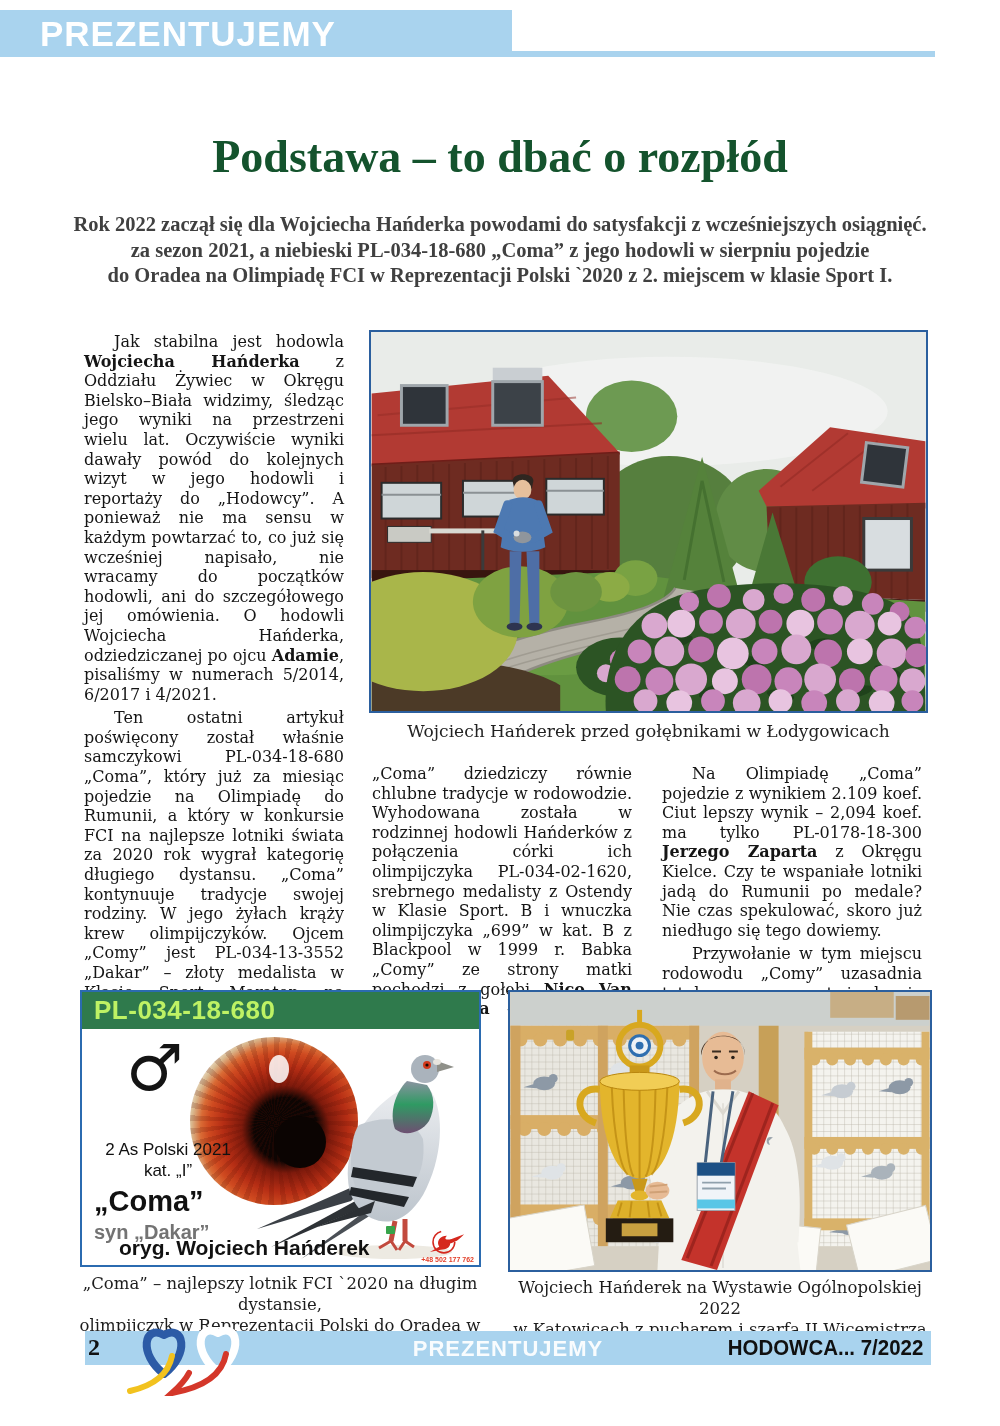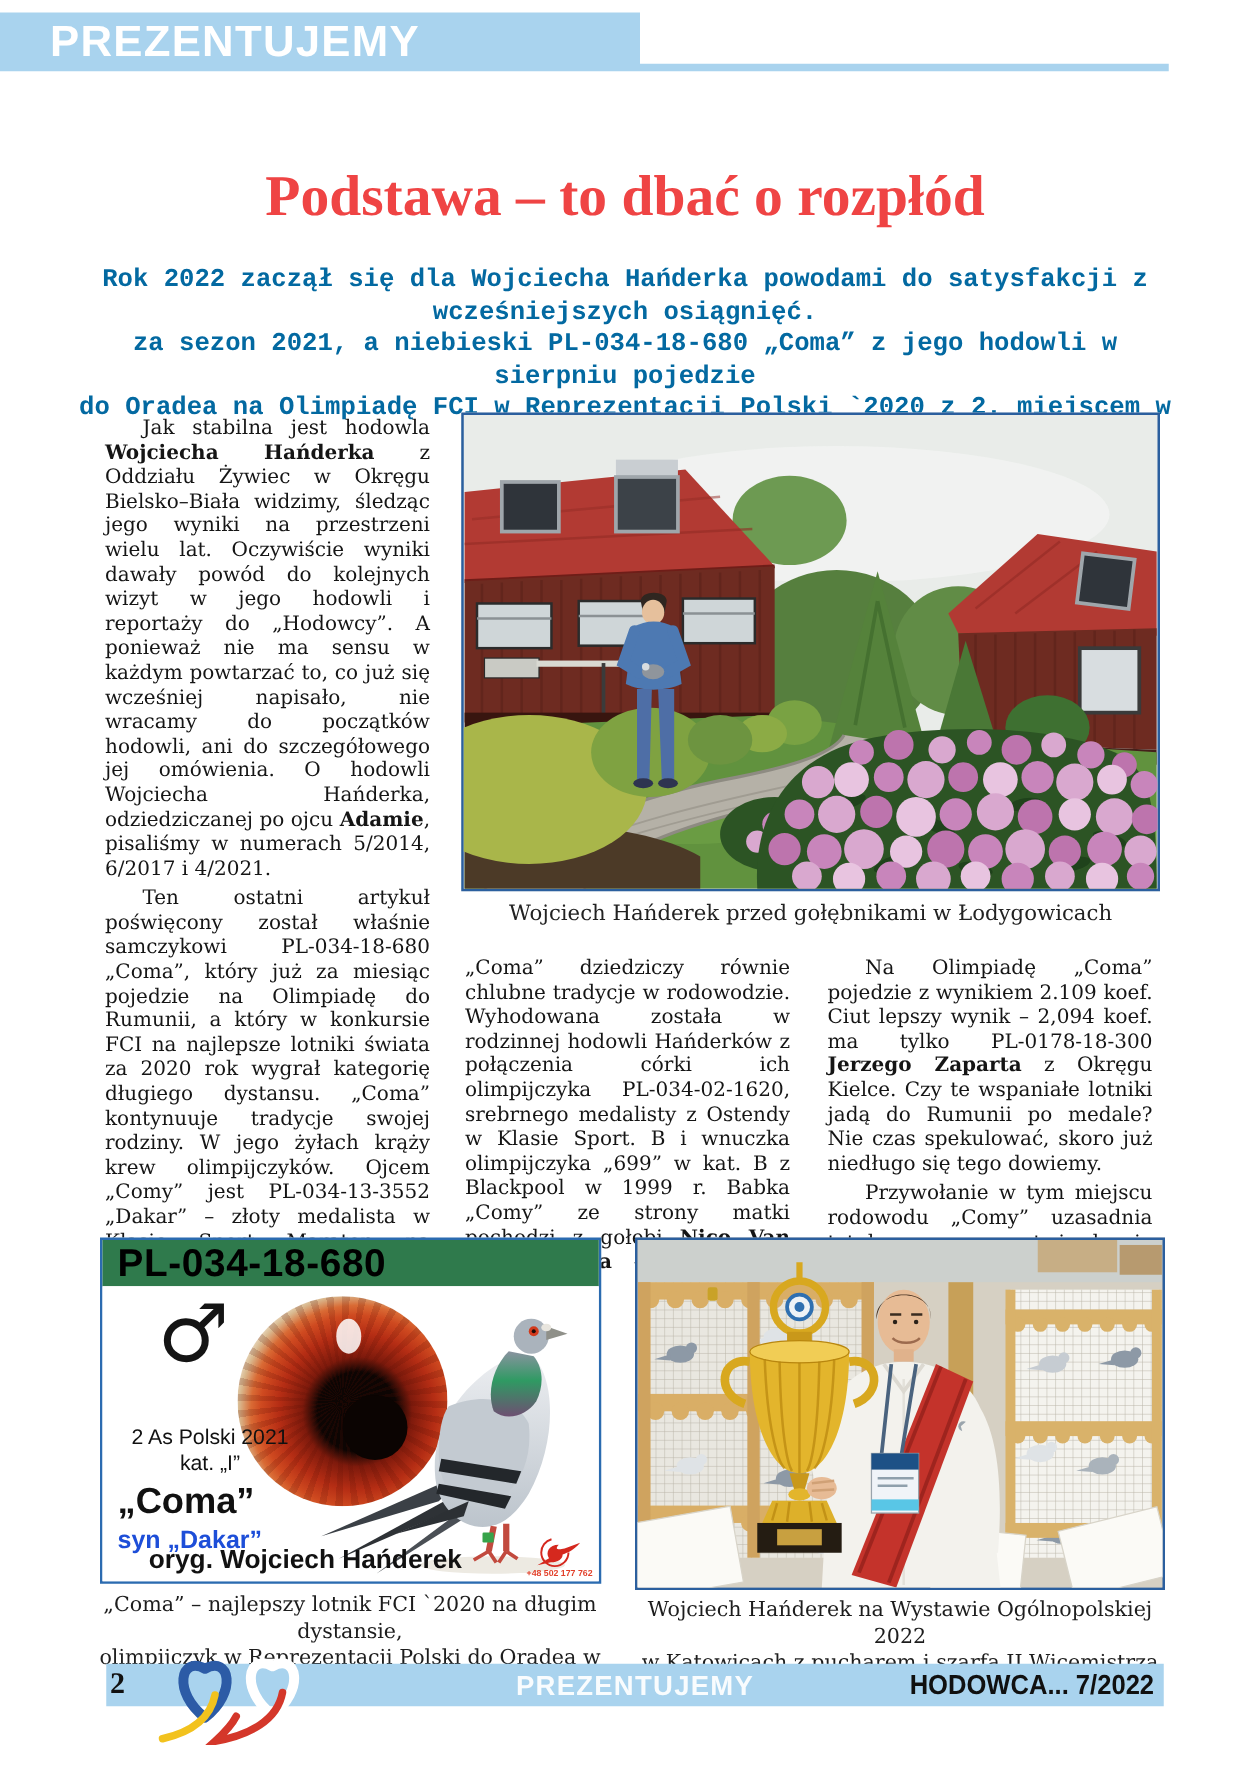--- a/index.html
+++ b/index.html
@@ -7,54 +7,54 @@
   body { width:1000px; height:1426px; position:relative; font-family:"DejaVu Serif",serif; color:#151515; }
   .page { position:absolute; inset:0; width:1000px; height:1426px; background:#fff; overflow:hidden; }
 
   
   .header-band { position:absolute; left:0; top:10px; width:512px; height:47px; background:#a9d3ee; display:flex; align-items:center; padding-left:40px; }
   .header-band .lbl { font-family:"Liberation Sans",sans-serif; font-weight:bold; font-size:35px; letter-spacing:1px; color:#fff; }
   .header-line { position:absolute; left:512px; top:51px; width:423px; height:6px; background:#a9d3ee; }
   .author { position:absolute; left:80px; top:80px; font-size:21px; color:#1b1b1b; }
 
   
-  .title { position:absolute; left:0; top:130px; width:1000px; text-align:center; font-family:"Liberation Serif",serif; font-weight:bold; font-size:46px; color:#ef4444; }
-  .lead { position:absolute; left:60px; top:212px; width:880px; text-align:center; font-family:Liberation Mono, monospace; font-weight:bold; font-size:20.5px; line-height:25.5px; color:#0369a1; }
+  .title { position:absolute; left:0; top:130px; width:1000px; text-align:center; font-family:"Liberation Serif",serif; font-weight:bold; font-size:46px; color:#14532d; }
+  .lead { position:absolute; left:60px; top:212px; width:880px; text-align:center; font-family:Liberation Serif, serif; font-weight:bold; font-size:20.5px; line-height:25.5px; color:#404040; }
   .lead span { display:block; }
 
   
   .col { position:absolute; width:268px; font-size:16px; line-height:19.6px; text-align:justify; hyphens:auto; }
   .col p { margin:4px; }
   .col p.ind { text-indent:30px; }
   .col1 { left:80px; top:328px; }
   .col2 { left:368px; top:760px; }
   .col3 { left:658px; top:760px; }
   .b { font-weight:bold; }
 
   
   .main-photo { position:absolute; left:369px; top:330px; width:559px; height:383px; border:2px solid #2b5f9e; background:#e9ece9; }
   .main-photo svg { display:block; width:100%; height:100%; }
   .main-caption { position:absolute; left:369px; top:721px; width:559px; text-align:center; font-size:17px; color:#222; }
 
   
   .card { position:absolute; left:80px; top:990px; width:401px; height:277px; border:2px solid #2b6bb0; background:#fff; }
-  .card-header { height:37px; background:#2f7a4c; color:#000000; font-family:"Liberation Sans",sans-serif; font-weight:bold; font-size:31px; line-height:37px; padding-left:12px; letter-spacing:.5px; }
+  .card-header { height:37px; background:#2f7a4c; color:#bef264; font-family:"Liberation Sans",sans-serif; font-weight:bold; font-size:26px; line-height:37px; padding-left:12px; letter-spacing:.5px; }
   .card-body { position:relative; height:236px; background:#fff; overflow:hidden; }
   .male { position:absolute; left:44px; top:2px; font-family:"DejaVu Sans",sans-serif; font-weight:bold; font-size:64px; color:#141414; }
   .eye { position:absolute; left:108px; top:8px; width:168px; height:168px; border-radius:50%;
      background:
        repeating-conic-gradient(rgba(90,15,4,.18) 0 4deg, rgba(0,0,0,0) 4deg 9deg),
        radial-gradient(circle at 57% 55%, #0d0503 0%, #0d0503 24%, #7e1a0c 33%, #b52d14 47%, #cf4a20 58%, #d96b35 64%, #d9b98f 71%, #f0e9d8 77%, #e3d8bf 87%, #f7f3e7 95%); }
   .eye .pupil { position:absolute; left:50%; top:47%; width:52px; height:52px; border-radius:50%; background:#0b0402; }
   .eye .hi { position:absolute; left:47%; top:11%; width:20px; height:28px; border-radius:50%; background:rgba(255,255,255,.85); }
   .pigeon-svg { position:absolute; right:0; top:0; width:280px; height:236px; }
   .award { position:absolute; left:6px; top:110px; width:160px; text-align:center; font-family:"Liberation Sans",sans-serif; font-weight:normal; font-size:17px; line-height:21px; color:#111; }
   .award span { display:block; }
   .pname { position:absolute; left:12px; top:156px; font-family:"Liberation Sans",sans-serif; font-weight:bold; font-size:29px; color:#111; }
-  .plineage { position:absolute; left:12px; top:192px; font-family:"Liberation Sans",sans-serif; font-weight:bold; font-size:20px; color:#1d4ed8; }
+  .plineage { position:absolute; left:12px; top:192px; font-family:"Liberation Sans",sans-serif; font-weight:bold; font-size:20px; color:#737373; }
   .pbreeder { position:absolute; left:10px; bottom:5px; font-family:"Liberation Sans",sans-serif; font-weight:bold; font-size:21px; color:#111;margin-left:27px; }
   .photog { position:absolute; right:5px; bottom:2px; width:100px; text-align:right; }
   .photog svg { width:54px; height:28px; display:block; margin-left:auto; }
   .photog .phone { font-family:"Liberation Sans",sans-serif; font-weight:bold; font-size:7px; color:#e2402a; }
 
   .card-caption { position:absolute; left:70px; top:1273px; width:420px; text-align:center; font-size:16.5px; line-height:21px; color:#1d1d1d; }
   .card-caption span, .trophy-caption span { display:block; }
 
   
   .trophy-photo { position:absolute; left:508px; top:990px; width:424px; height:282px; border:2px solid #2b5f9e; background:#d6d0c3; }

